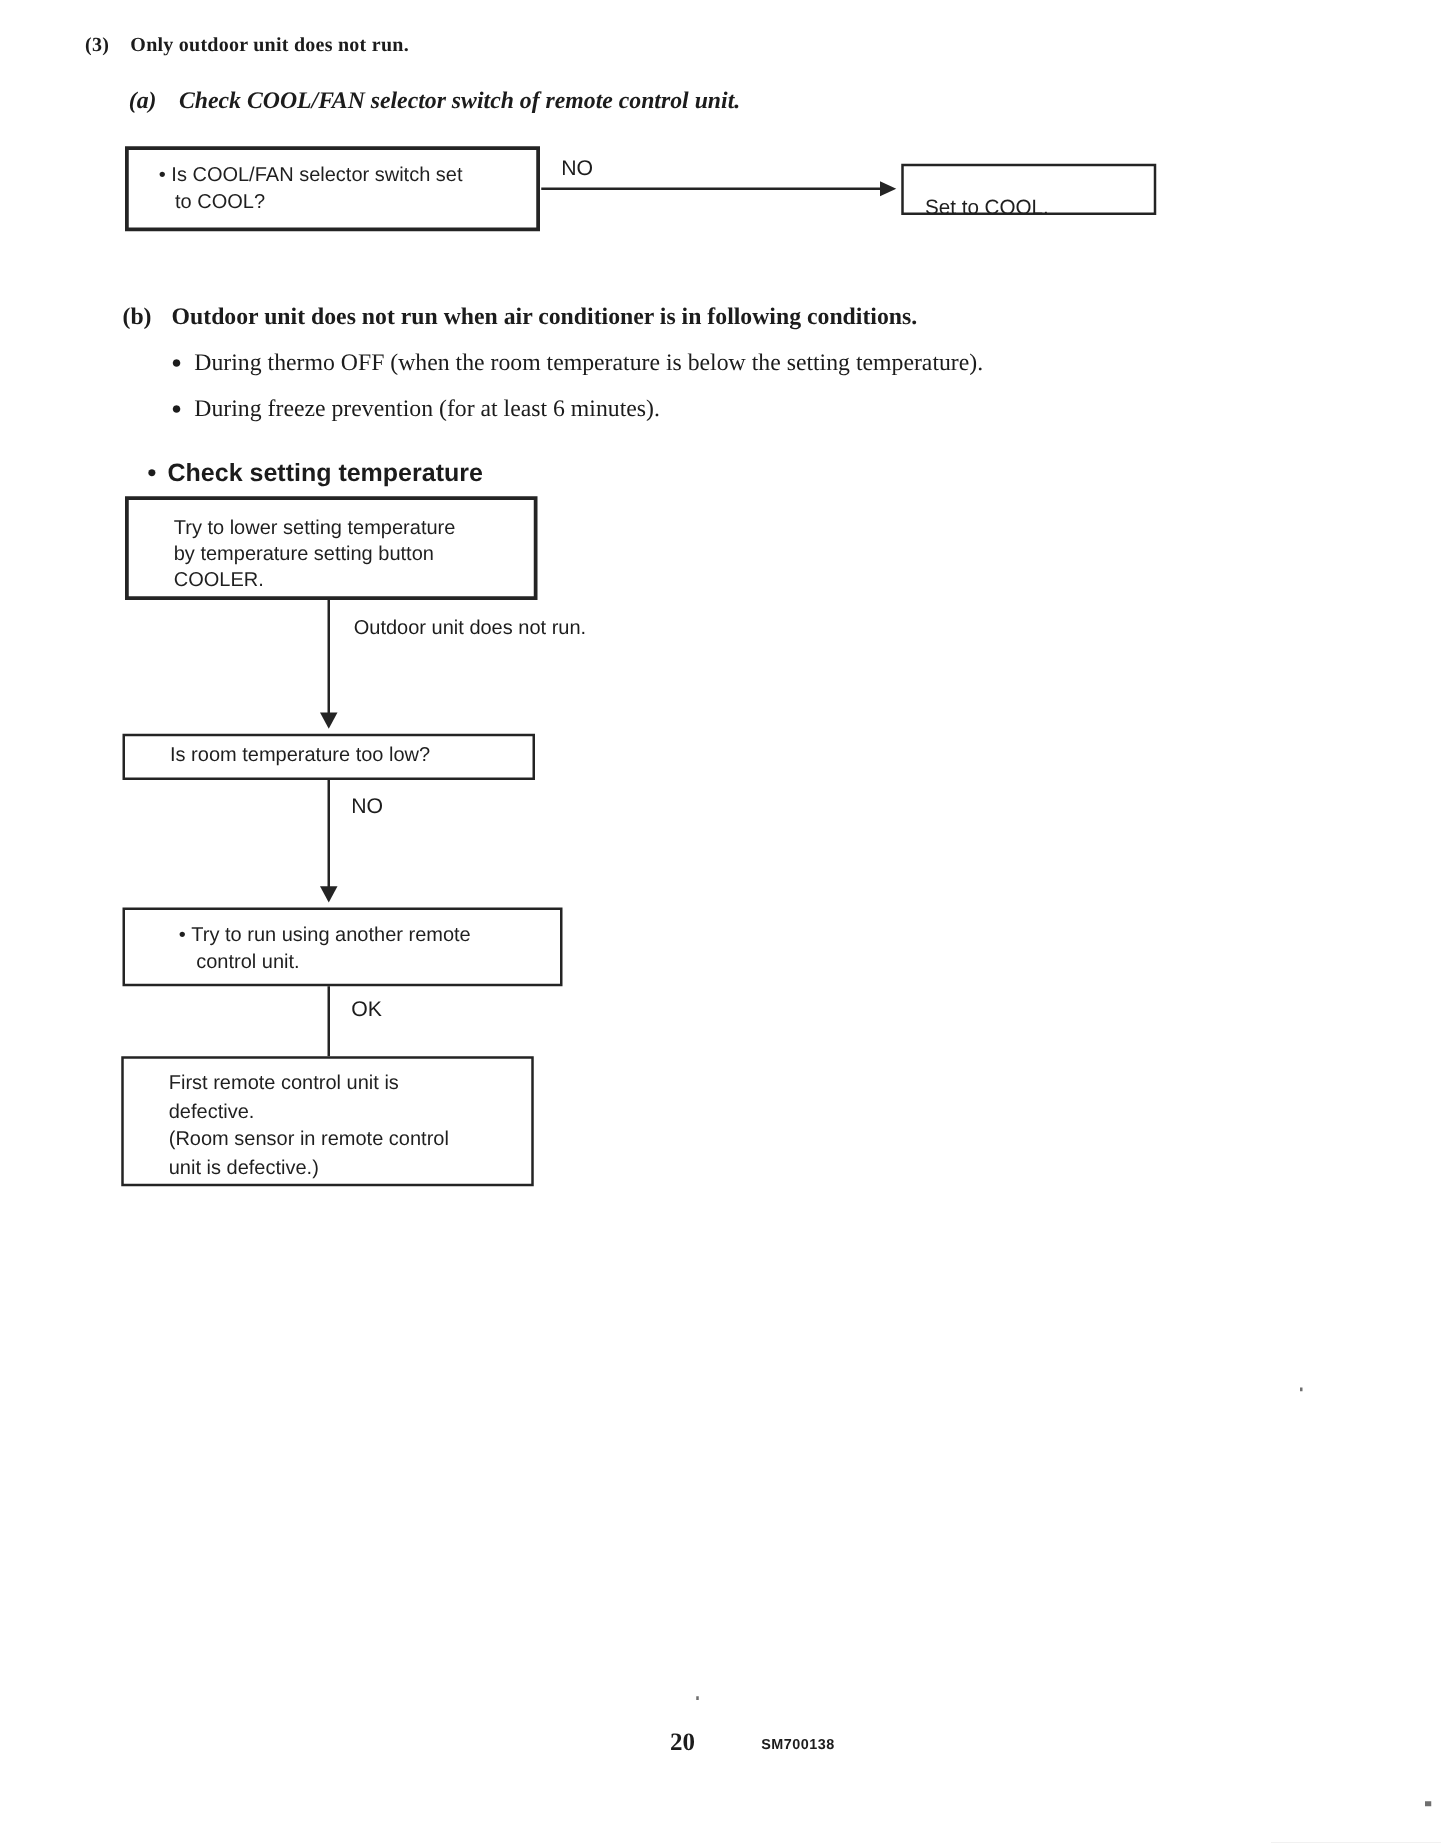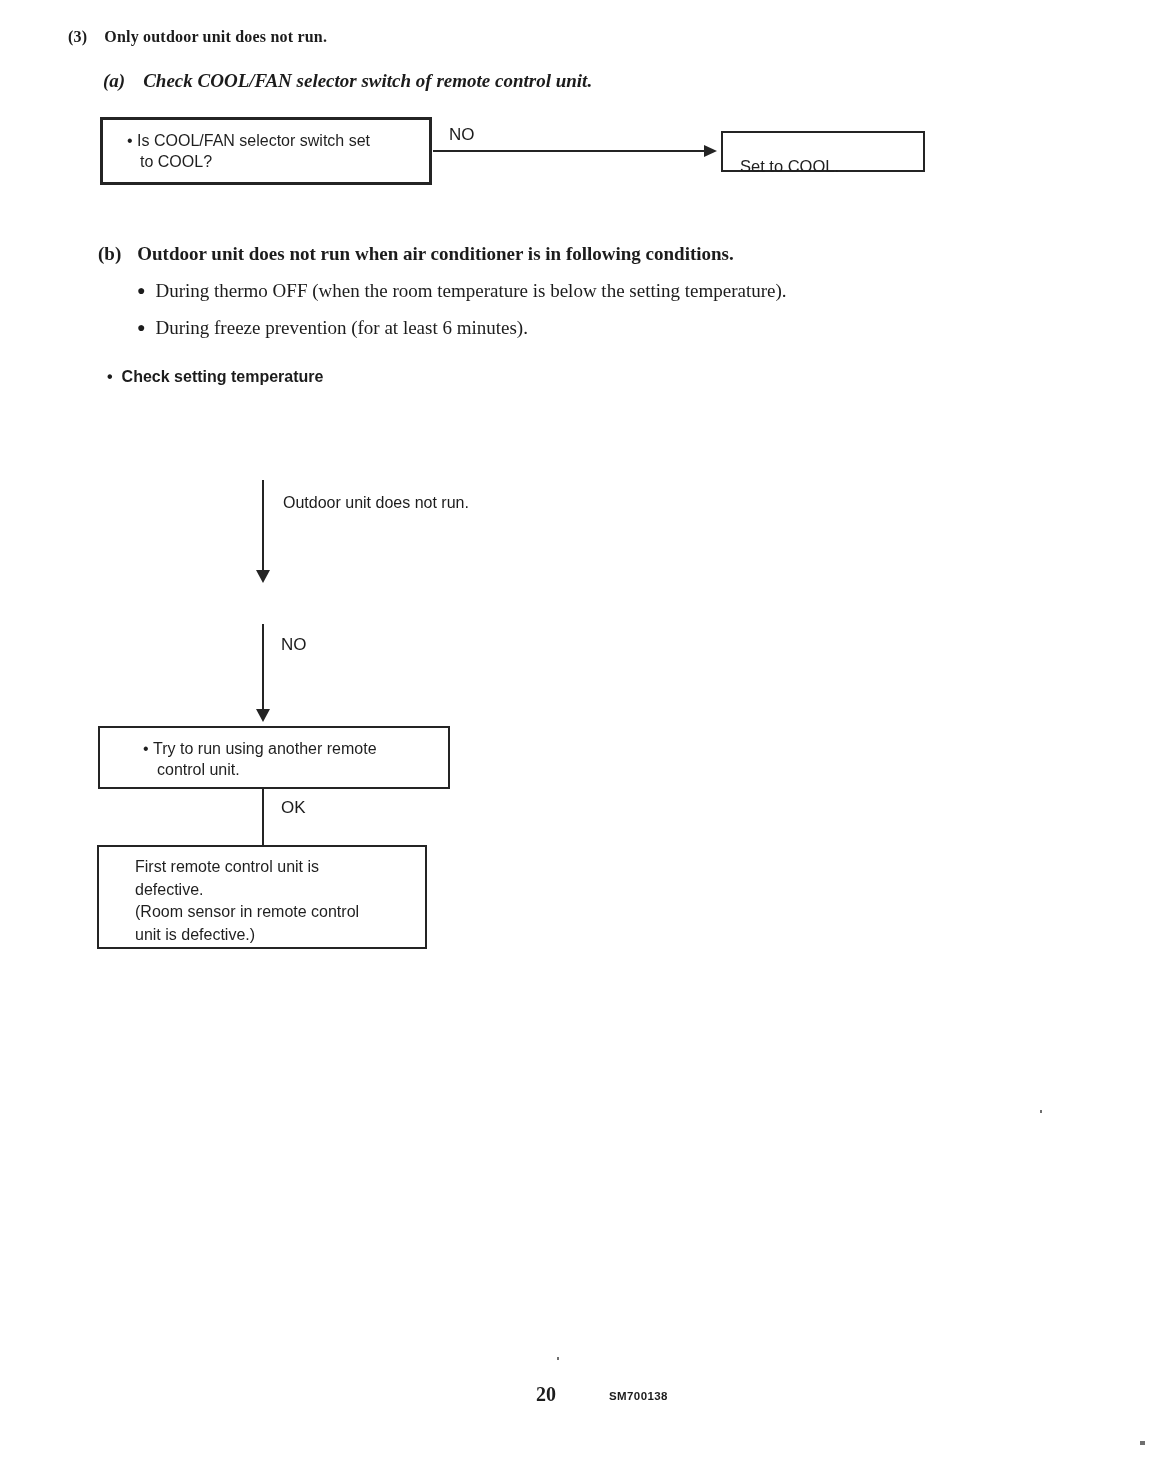--- a/index.html
+++ b/index.html
@@ -69,29 +69,39 @@
     <span>(b)</span><span style="display:inline-block; width:16px;"></span><span>Outdoor unit does not run when air conditioner is in following conditions.</span>
   </div>
 
   <div class="abs serif" style="left:137px; top:280px; font-size:19px;">
     <span class="bullet-dot" style="font-size:14px; vertical-align:2px;">●</span><span style="display:inline-block; width:10px;"></span><span>During thermo OFF (when the room temperature is below the setting temperature).</span>
   </div>
   <div class="abs serif" style="left:137px; top:317px; font-size:19px;">
     <span class="bullet-dot" style="font-size:14px; vertical-align:2px;">●</span><span style="display:inline-block; width:10px;"></span><span>During freeze prevention (for at least 6 minutes).</span>
   </div>
 
-  <div class="abs sansb" style="left:107px; top:368px; font-size:16px;">
+  <div class="abs sansb" style="left:118px; top:368px; font-size:20px;">
     <span class="bullet-dot">•</span><span style="display:inline-block; width:9px;"></span><span>Check setting temperature</span>
   </div>
 
+  <div class="fbox thick" style="left:100px; top:397px; width:324px; height:77px;">
+    <div style="padding:12px 0 0 36px; line-height:21px;">
+      <div>Try to lower setting temperature</div>
+      <div>by temperature setting button</div>
+      <div>COOLER.</div>
+    </div>
+  </div>
 
   <div class="vline" style="left:262px; top:480px; height:91px;"></div>
   <div class="arrow-down" style="left:256px; top:570px;"></div>
   <div class="abs sans" style="left:283px; top:494px; font-size:16px;">Outdoor unit does not run.</div>
 
+  <div class="fbox" style="left:98px; top:587px; width:326px; height:33px;">
+    <div style="padding:7px 0 0 36px;">Is room temperature too low?</div>
+  </div>
 
   <div class="vline" style="left:262px; top:624px; height:86px;"></div>
   <div class="arrow-down" style="left:256px; top:709px;"></div>
   <div class="abs sans" style="left:281px; top:635px; font-size:17px;">NO</div>
 
   <div class="fbox" style="left:98px; top:726px; width:326px; height:59px;padding-left:22px;">
     <div style="padding:10px 0 0 21px; line-height:21px;">
       <div><span class="bullet-dot">•</span>&nbsp;<span>Try to run using another remote</span></div>
       <div style="padding-left:14px;">control unit.</div>
     </div>

